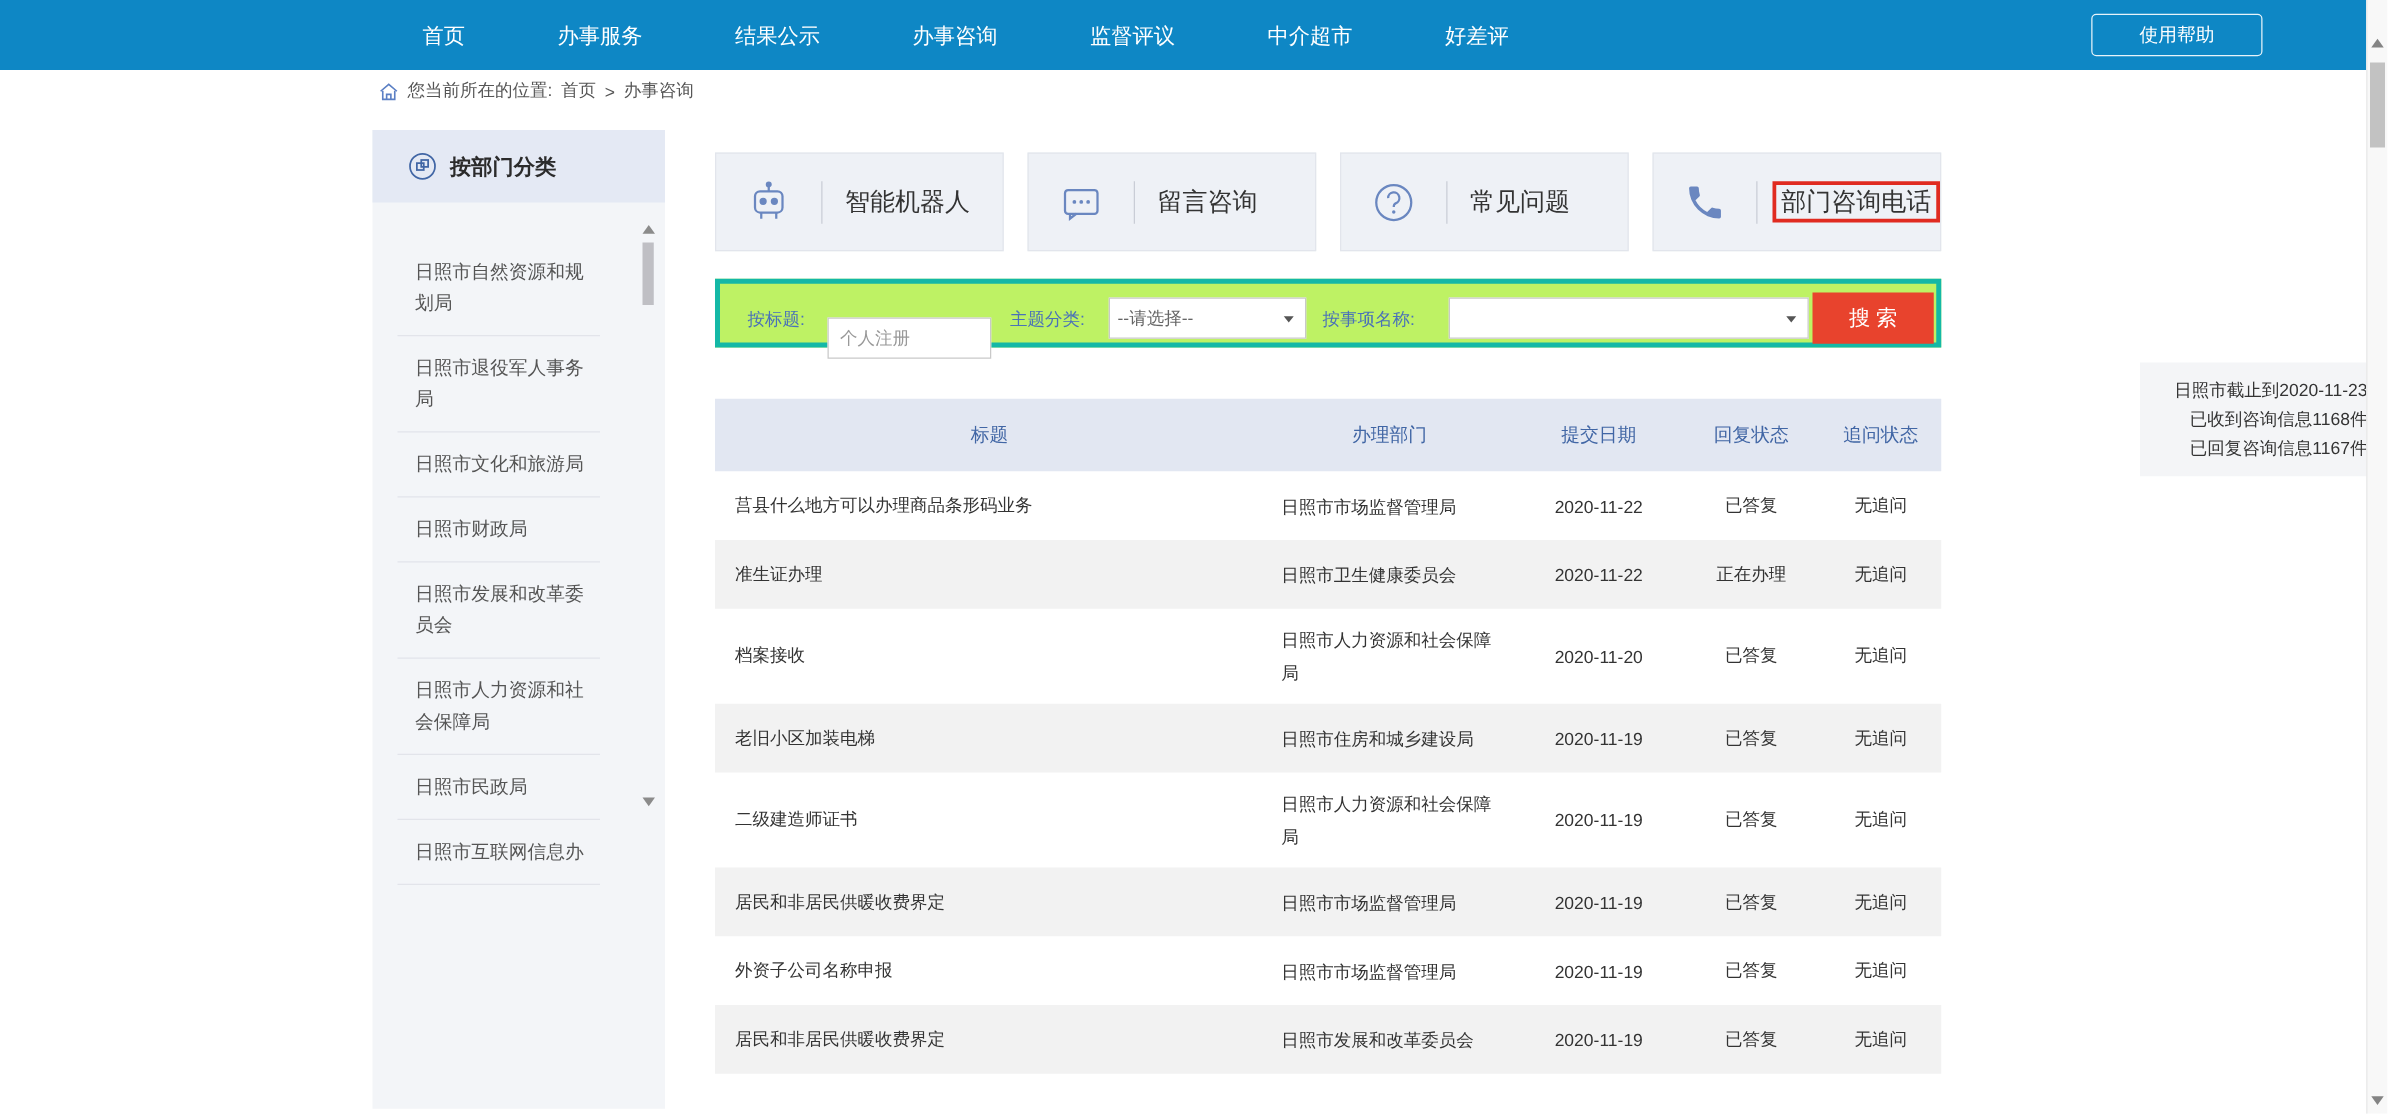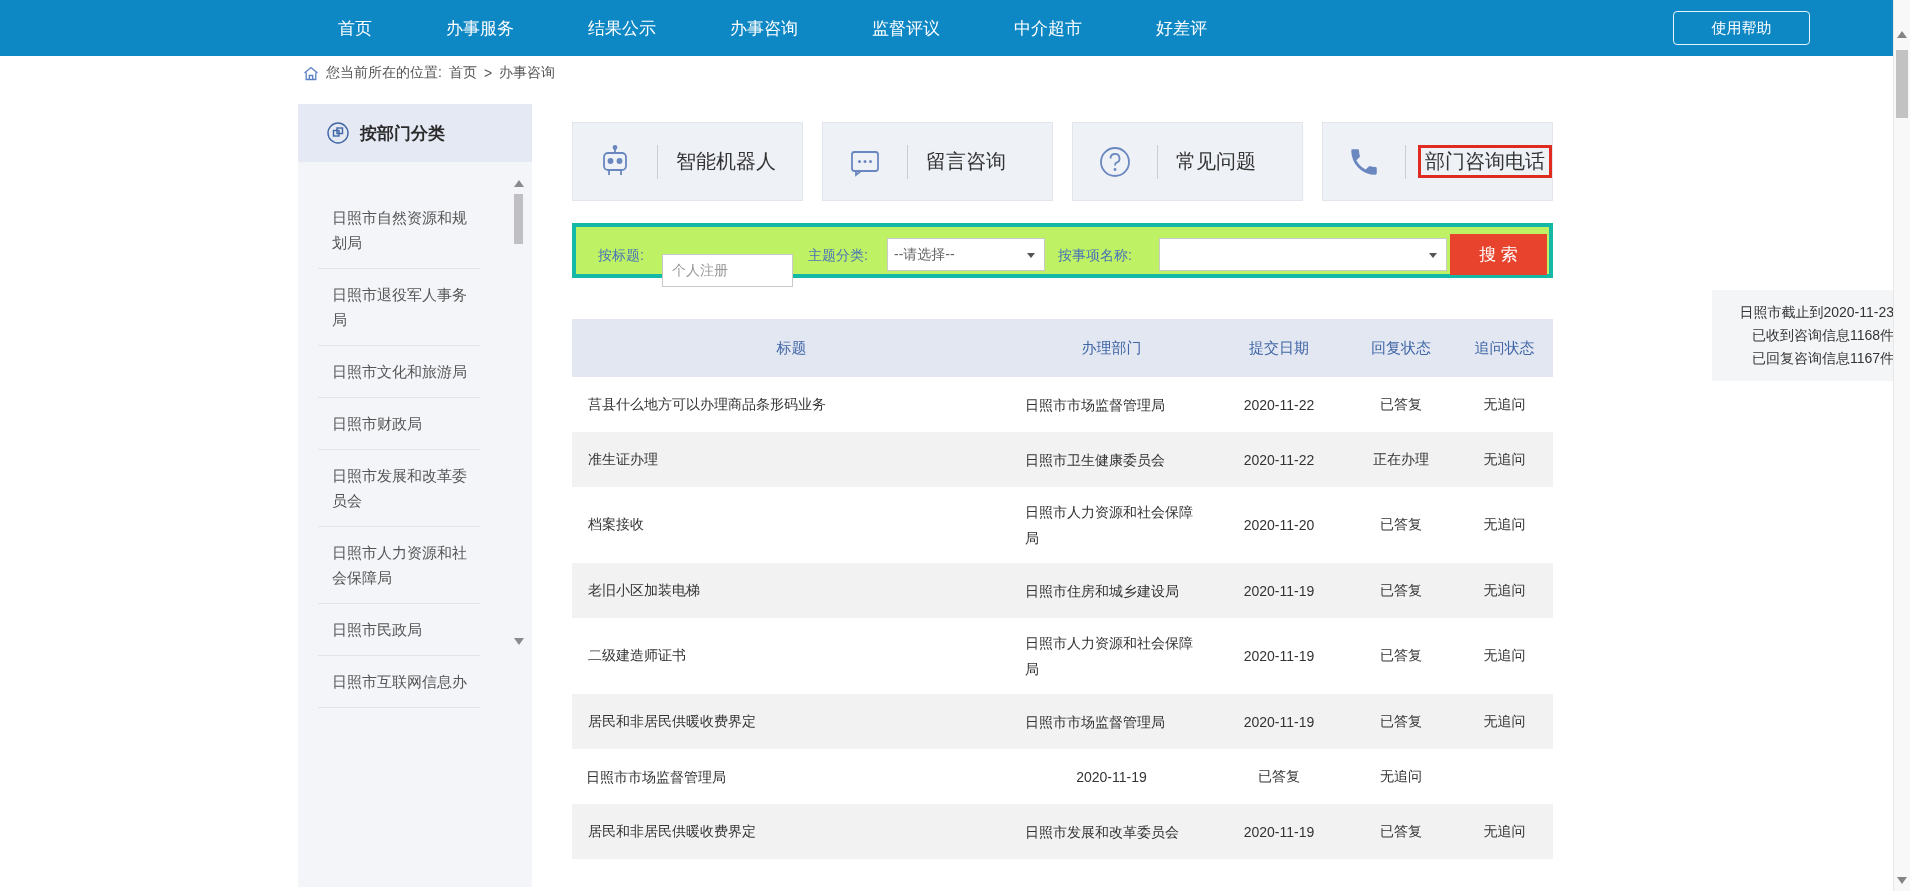--- a/index.html
+++ b/index.html
@@ -319,20 +319,21 @@
         <div class="cell-center">无追问</div>
       </div>
       <div class="row">
         <div class="cell-title">居民和非居民供暖收费界定</div>
         <div class="cell-dept">日照市市场监督管理局</div>
         <div class="cell-center">2020-11-19</div>
         <div class="cell-center">已答复</div>
         <div class="cell-center">无追问</div>
       </div>
       <div class="row">
+        <div class="cell-title">外资子公司名称申报</div>
         <div class="cell-dept">日照市市场监督管理局</div>
         <div class="cell-center">2020-11-19</div>
         <div class="cell-center">已答复</div>
         <div class="cell-center">无追问</div>
       </div>
       <div class="row">
         <div class="cell-title">居民和非居民供暖收费界定</div>
         <div class="cell-dept">日照市发展和改革委员会</div>
         <div class="cell-center">2020-11-19</div>
         <div class="cell-center">已答复</div>

